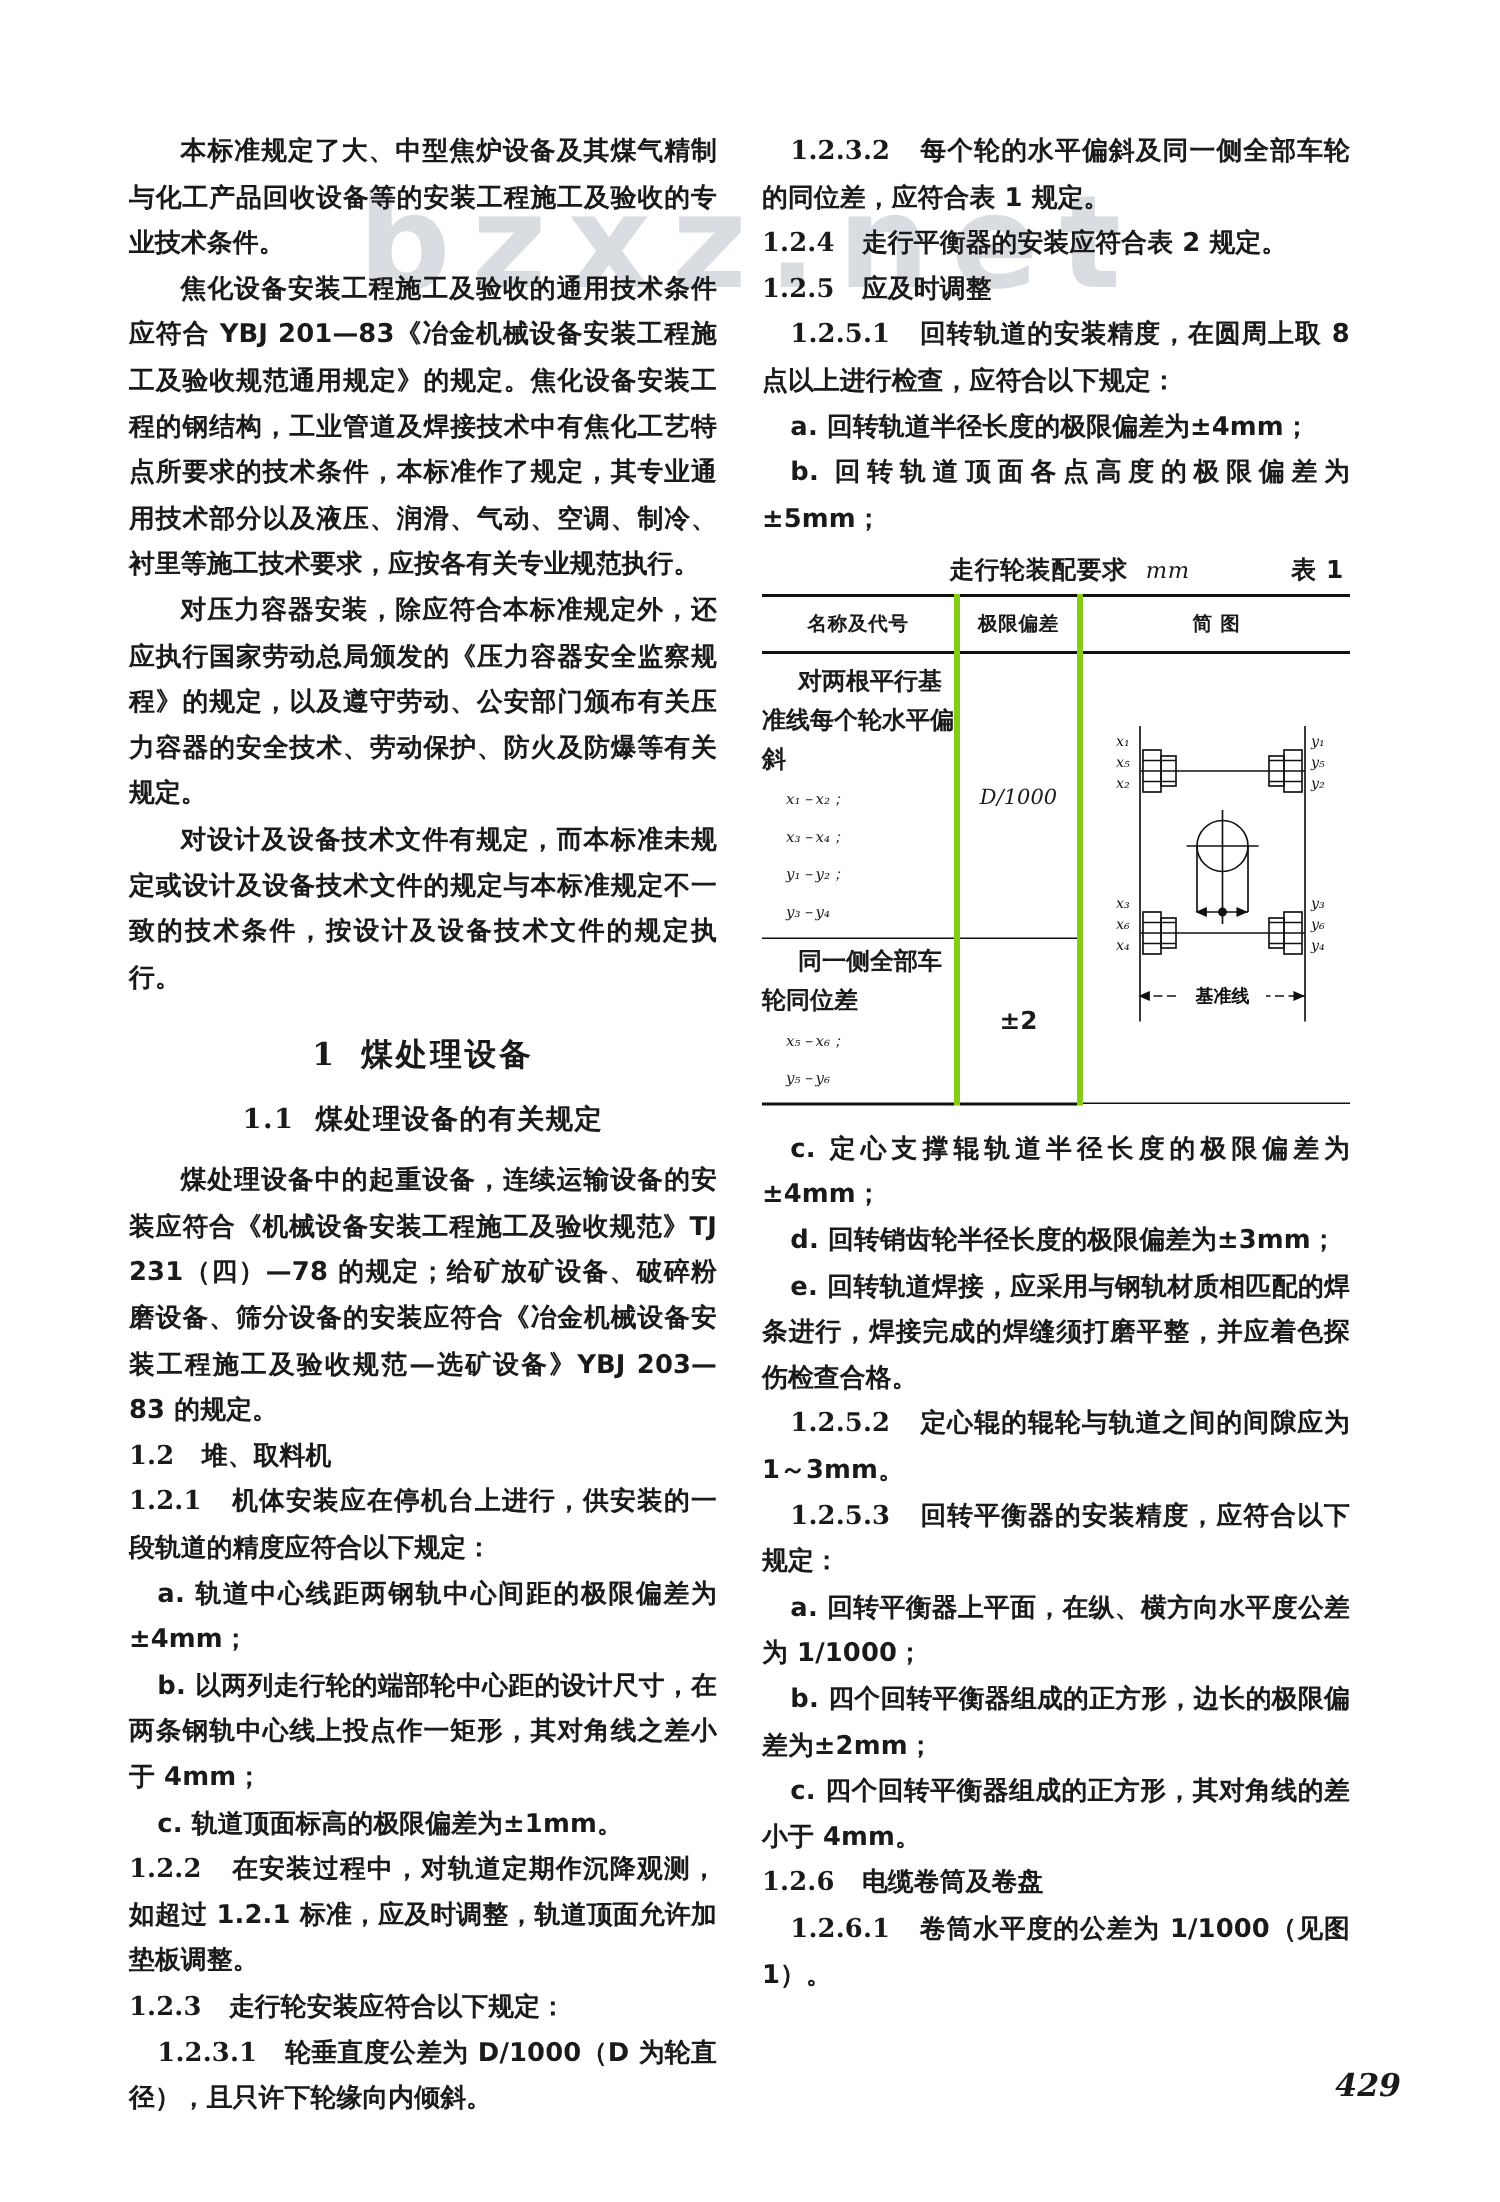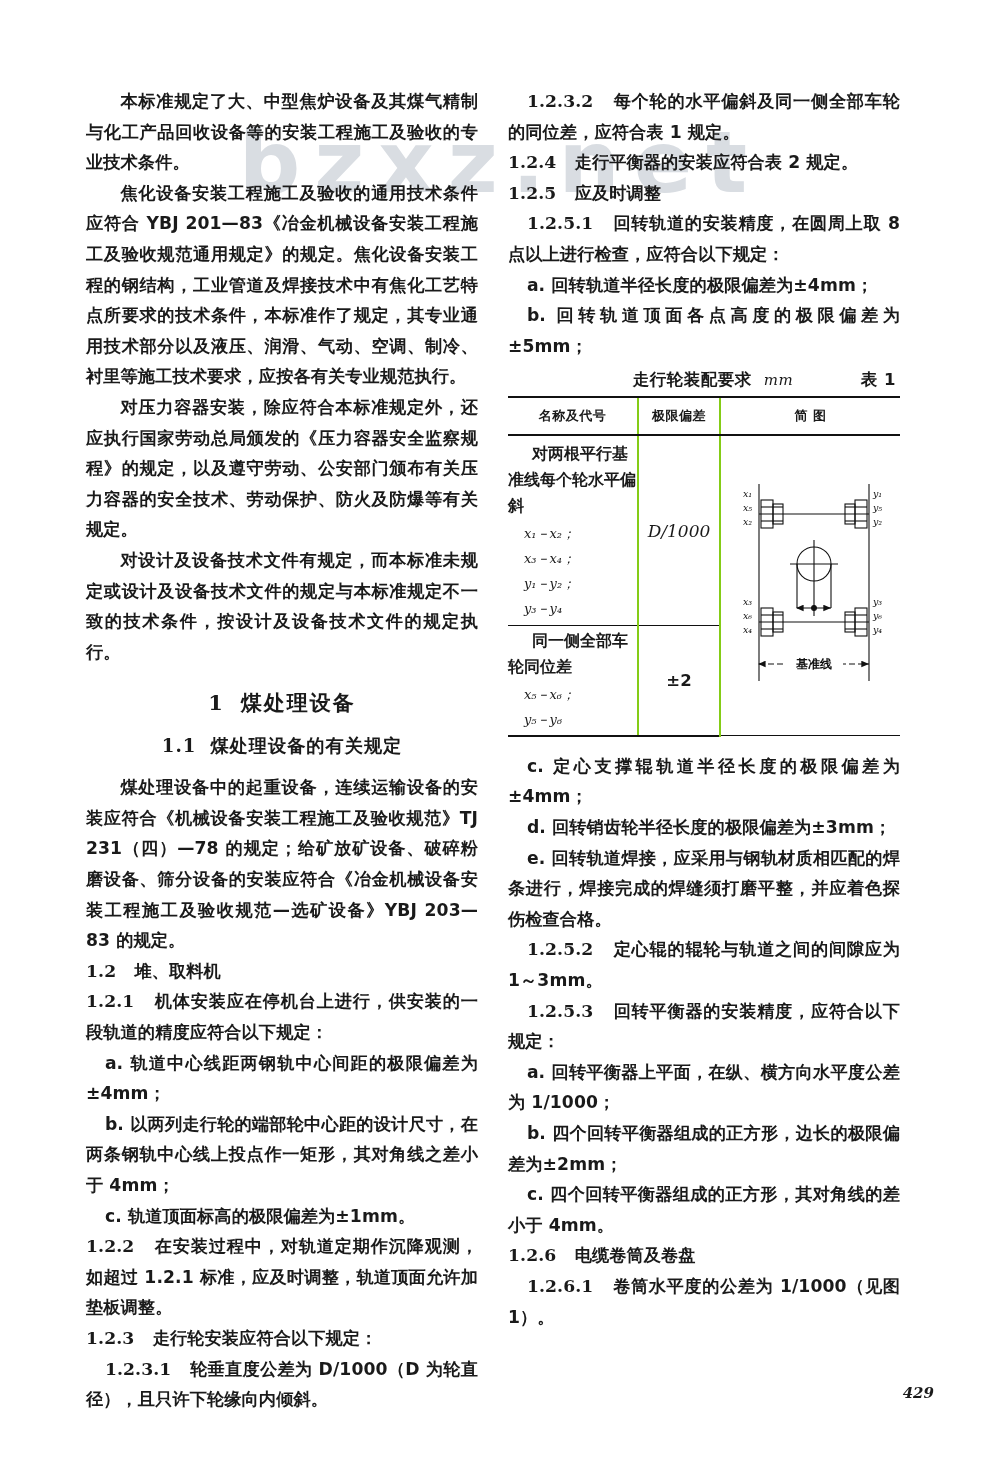--- a/index.html
+++ b/index.html
@@ -112,21 +112,21 @@
     top: 0;
     font-weight: bold;
   }
 
   table.spec {
     border-collapse: collapse;
     width: 392px;
     table-layout: fixed;
   }
   table.spec th, table.spec td {
-    border-left: 2px solid #84cc16;
+    border-left: 4px solid #84cc16;
     border-right: 1px solid #111;
     padding: 0;
     vertical-align: middle;
   }
   table.spec tr.hdr th {
     border-top: 2.2px solid #111;
     border-bottom: 2.2px solid #111;
     font-size: 13px;
     font-weight: bold;
     height: 36px;
@@ -143,41 +143,41 @@
   }
   td.c-name {
     padding: 10px 6px 10px 10px;
     font-size: 16px;
     font-weight: bold;
     line-height: 26px;
     vertical-align: top;
   }
   td.c-name .nm-head { text-indent: 1.5em; display: block; }
   td.c-name .vars { display: block; margin-top: 2px; padding-left: 16px; }
-  td.c-name .vars span { display: block; font-size: 13px; line-height: 25px; font-style: italic; }
+  td.c-name .vars span { display: block; font-size: 10px; line-height: 25px; font-style: italic; }
   td.c-tol {
     text-align: center;
     font-size: 16.5px;
     font-weight: bold;
   }
   td.c-fig {
     padding: 0;
     text-align: center;
     vertical-align: middle;
   }
 
   
   #pageno {
     position: absolute;
     right: 66px;
     bottom: 66px;
     font-family: "DejaVu Serif", "Liberation Serif", serif;
     font-style: italic;
     font-weight: bold;
-    font-size: 15px;
+    font-size: 21px;
     z-index: 3;
   }
 </style>
 </head>
 <body>
 
 <div id="watermark">bzxz.net</div>
 
 <div id="page">
 
@@ -250,21 +250,21 @@
           <td class="c-name">
             <span class="nm-head">对两根平行基准线每个轮水平偏斜</span>
             <span class="vars">
               <span class="ital">x₁－x₂；</span>
               <span class="ital">x₃－x₄；</span>
               <span class="ital">y₁－y₂；</span>
               <span class="ital">y₃－y₄</span>
             </span>
           </td>
           <td class="c-tol">
-            <span class="ital" style="font-size:17px">D/1000</span>
+            <span class="ital" style="font-size:14px">D/1000</span>
           </td>
 
           <td class="c-fig" rowspan="2">
             <svg width="180" height="295" viewBox="0 0 180 295">
               <defs>
                 <marker id="ah" markerWidth="8" markerHeight="8" refX="7" refY="3" orient="auto">
                   <path d="M0,0 L7,3 L0,6 z" fill="#111"></path>
                 </marker>
                 <marker id="ahr" markerWidth="8" markerHeight="8" refX="1" refY="3" orient="auto">
                   <path d="M7,0 L0,3 L7,6 z" fill="#111"></path>

